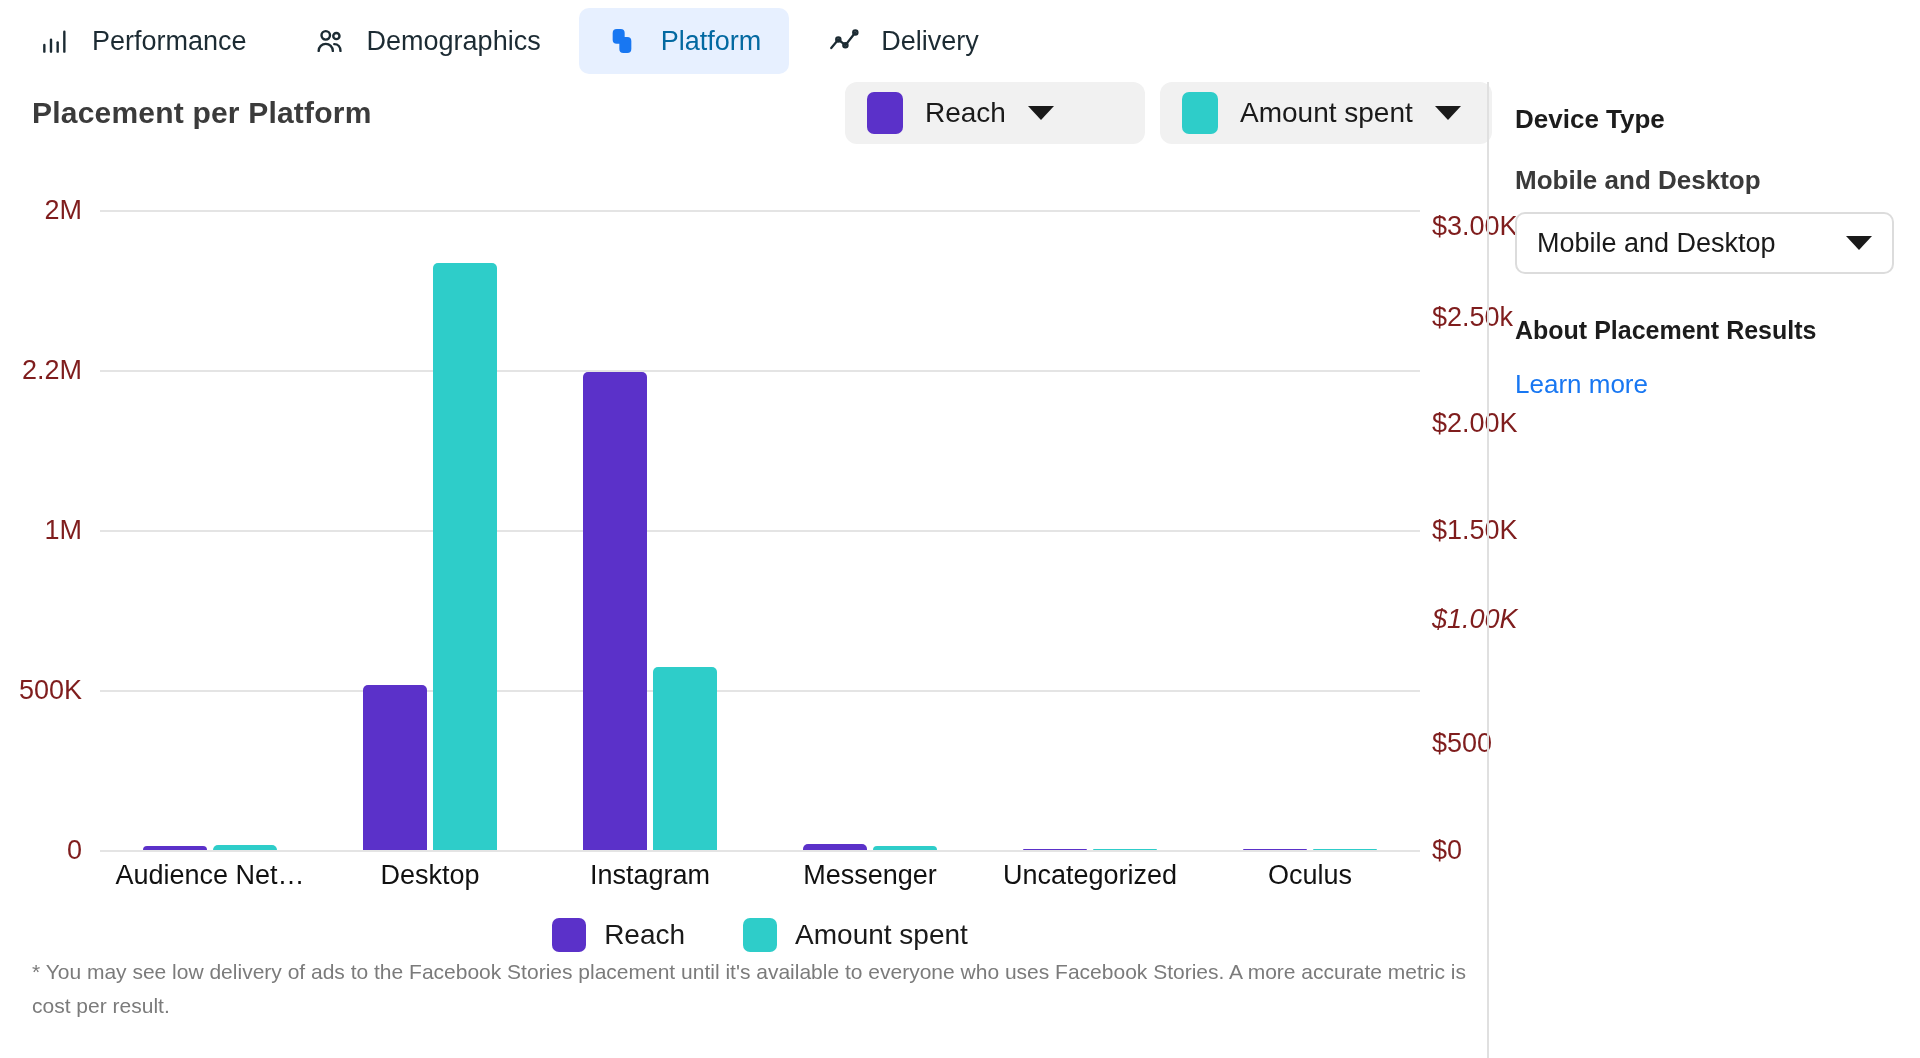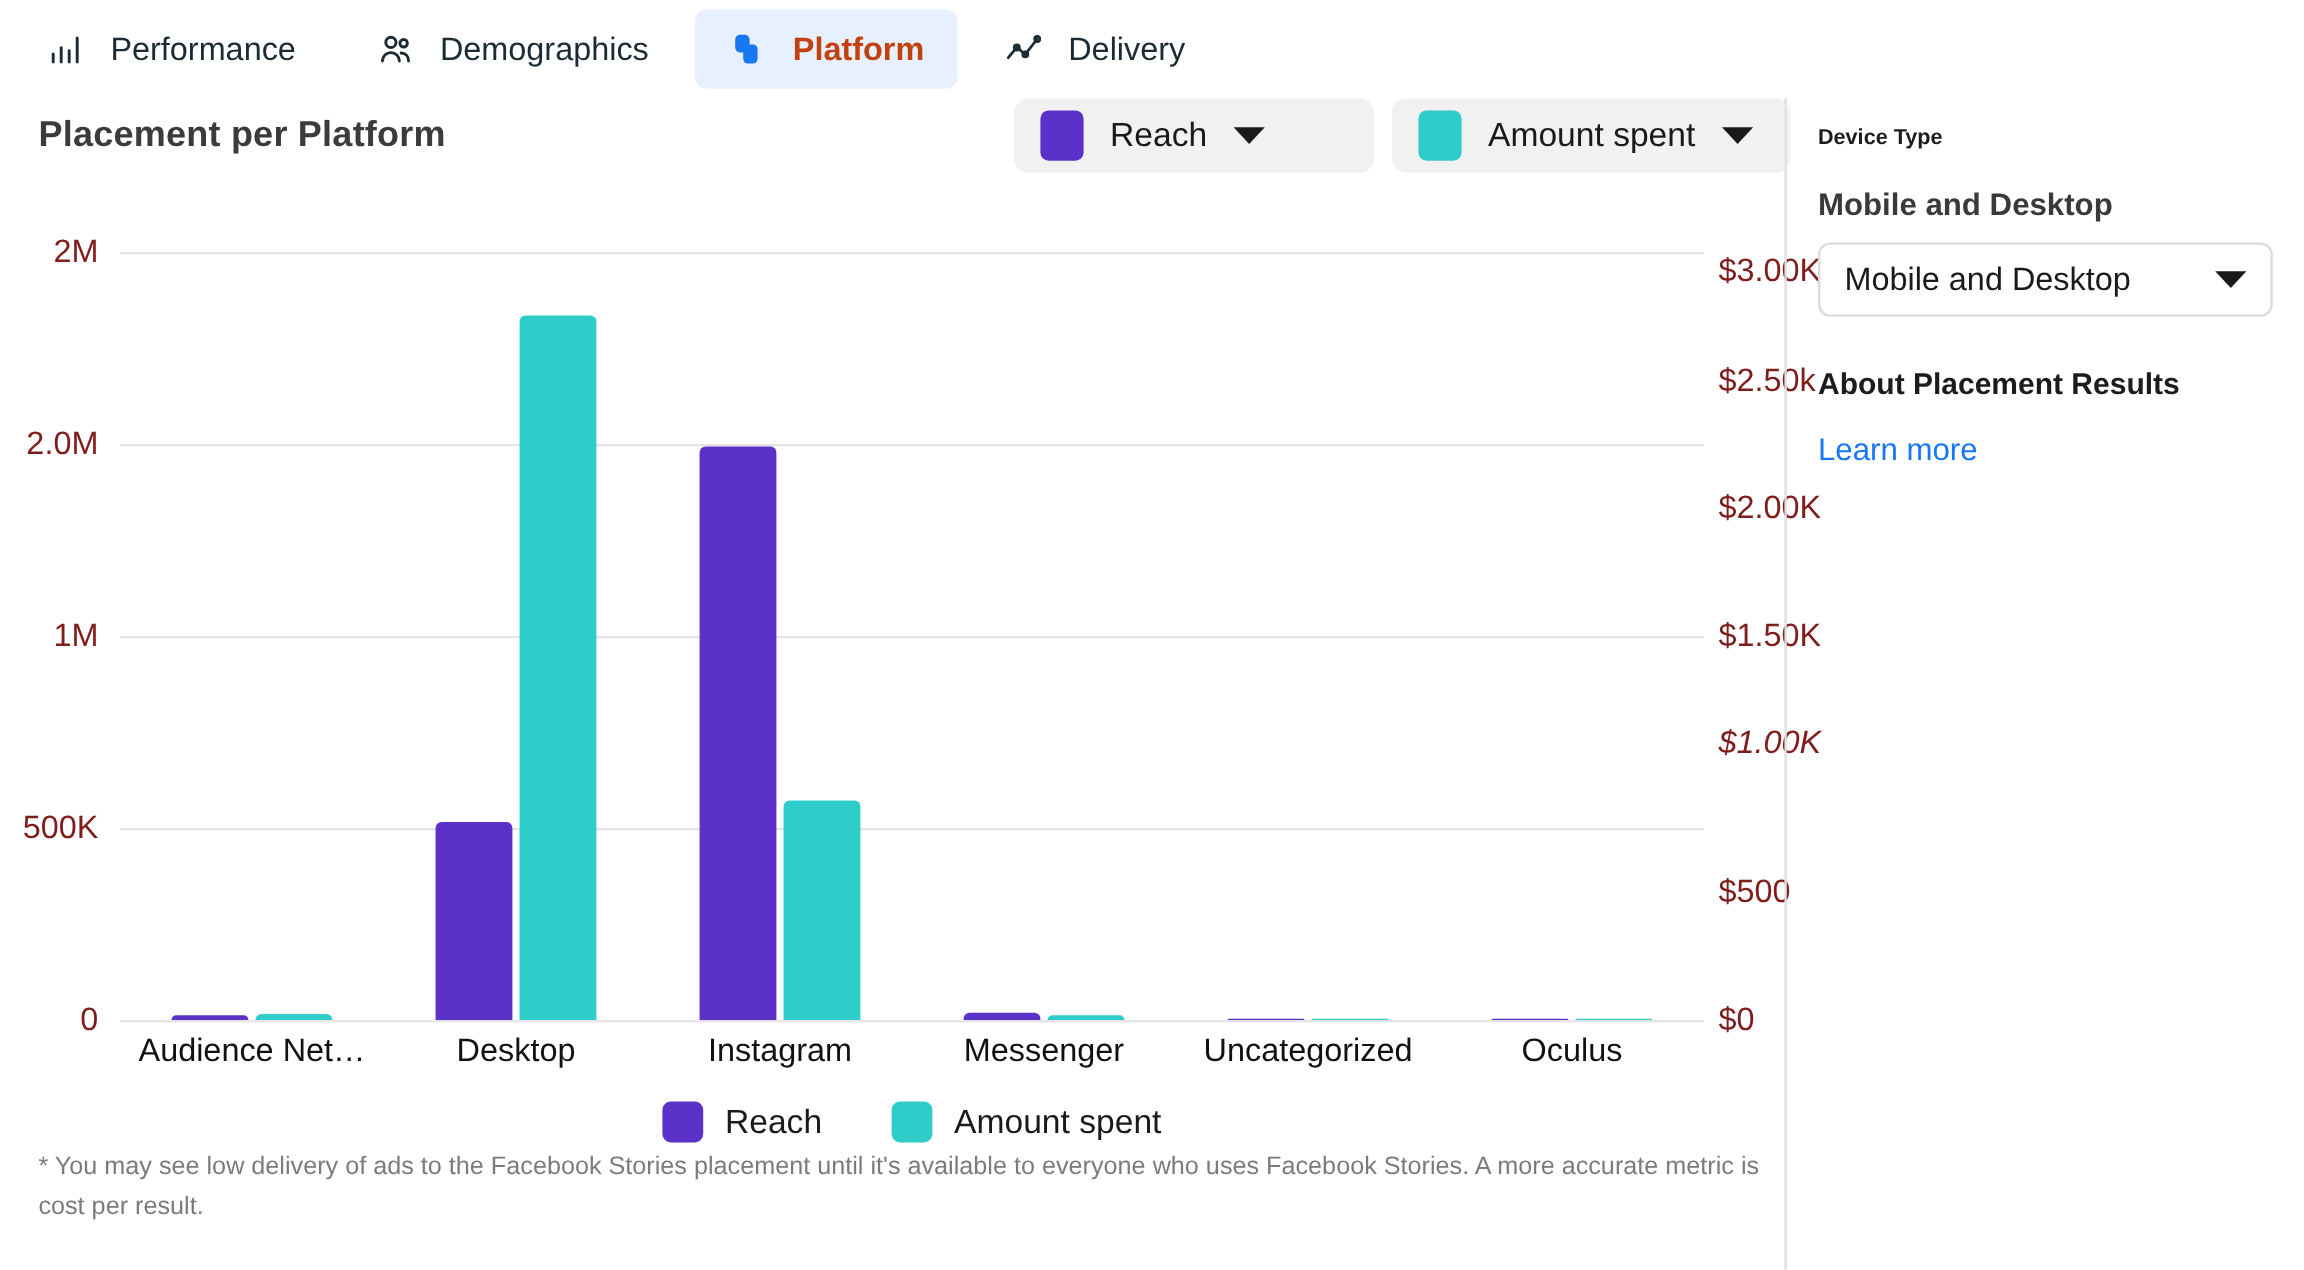--- a/index.html
+++ b/index.html
@@ -26,22 +26,22 @@
     gap: 20px;
     padding: 16px 28px;
     border-radius: 10px;
     font-size: 27px;
     color: #1c2b33;
     cursor: pointer;
     white-space: nowrap;
   }
   .tab.active {
     background: #e7f0ff;
-    color: #c2410c;
-    font-weight: 700;
+    color: #0369a1;
+    font-weight: 400;
   }
   .tab .ticon { display:flex; align-items:center; justify-content:center; width:34px; height:34px; }
 
   
   .header {
     position: relative;
     height: 80px;
   }
   .chart-title {
     position: absolute;
@@ -169,21 +169,21 @@
   .sidebar {
     position: absolute;
     left: 1487px; top: 82px;
     width: 433px;
     height: 976px;
     border-left: 2px solid #e0e0e0;
     padding: 22px 26px 0 26px;
     background: transparent;
   }
   .side-h {
-    font-size: 18px;
+    font-size: 26px;
     font-weight: 700;
     color: #1c1c1c;
     margin-bottom: 30px;
   }
   .side-sub {
     font-size: 26px;
     font-weight: 700;
     color: #3a3a3a;
     margin-bottom: 16px;
   }
@@ -287,21 +287,21 @@
     <span class="caret"></span>
   </div>
 </div>
 
 <div class="chart-wrap">
 
   <div class="axis-left" id="axis-left">
       <div class="ytick-left" style="top: 640px;">0</div>
       <div class="ytick-left" style="top: 480px;">500K</div>
       <div class="ytick-left" style="top: 320px;">1M</div>
-      <div class="ytick-left" style="top: 160px;">2.0M</div>
+      <div class="ytick-left" style="top: 160px;">2.2M</div>
       <div class="ytick-left" style="top: 0px;">2M</div>
     </div>
   <div class="axis-right" id="axis-right">
       <div class="ytick-right" style="top: 640px;">$0</div>
       <div class="ytick-right" style="top: 533.333px;">$500</div>
       <div class="ytick-right" style="top: 409px; font-style: italic;">$1.00K</div>
       <div class="ytick-right" style="top: 320px;">$1.50K</div>
       <div class="ytick-right" style="top: 213.333px;">$2.00K</div>
       <div class="ytick-right" style="top: 106.667px;">$2.50k</div>
       <div class="ytick-right" style="top: 16px;">$3.00K</div>

